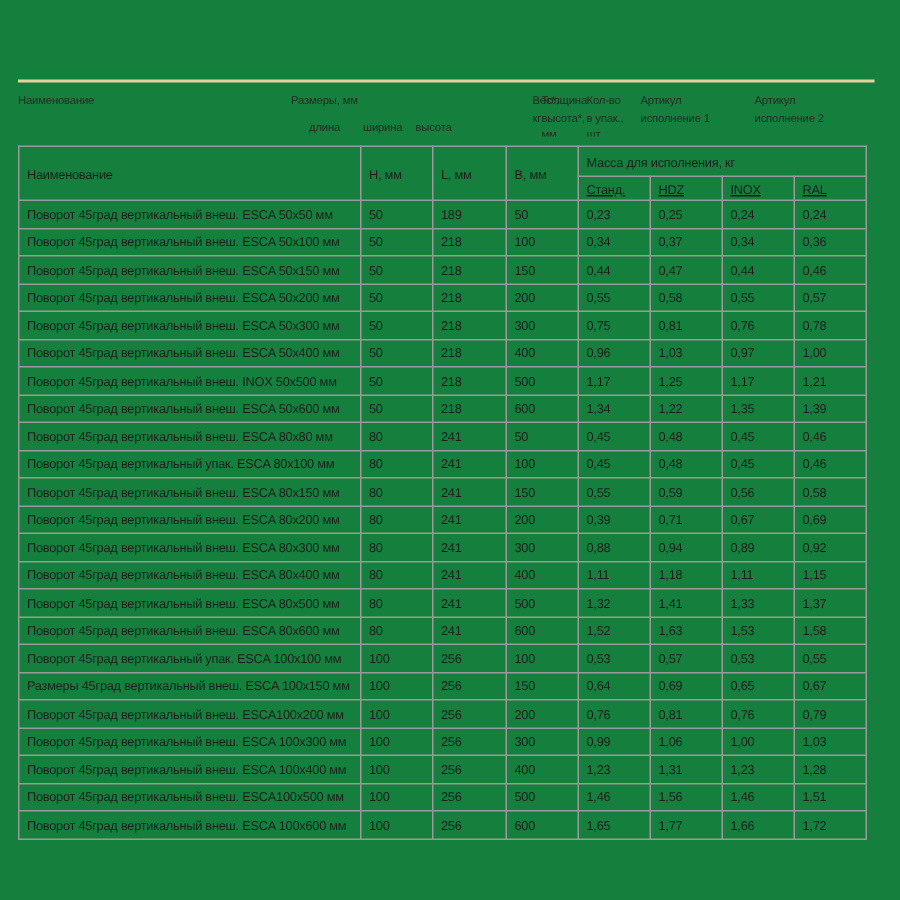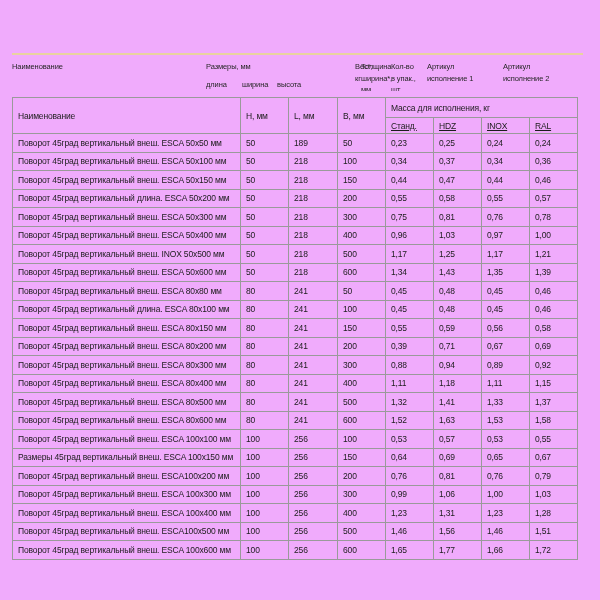--- a/index.html
+++ b/index.html
@@ -1,38 +1,38 @@
 <!DOCTYPE html>
 <html><head>
 <meta charset="utf-8">
 <style>
   html,body{margin:0;padding:0;background:#ffffff;}
   .page{
     position:relative;
     width:600px;height:600px;
-    background:#f0abfc;
+    background:#15803d;
     font-family:"Liberation Sans", sans-serif;
     color:#1c1c1c;
     overflow:hidden;
   }
   
   .accent-rule{
     position:absolute;left:12px;top:53px;width:571px;height:2px;
     background:#e9d2a0;
   }
   
   .top-header{
     position:absolute;left:0;top:58px;width:600px;height:33px;
     overflow:hidden;
     font-size:7.5px;line-height:11.5px;color:#262626;
     letter-spacing:-0.1px;
   }
   .top-header .lbl{position:absolute;top:3px;white-space:nowrap;}
   .lbl-name{left:12px;}
-  .lbl-sizes{left:206px;}
+  .lbl-sizes{left:194px;}
   .lbl-length{left:206px;top:21px !important;}
   .lbl-width{left:242px;top:21px !important;}
   .lbl-height{left:277px;top:21px !important;}
   .lbl-thickness{left:317px;margin-left:44px;}
   .lbl-weight{left:355px;}
   .lbl-qty{left:391px;}
   .lbl-art1{left:427px;}
   .lbl-art2{left:503px;}
   .lbl div{white-space:nowrap;}
   
@@ -58,21 +58,21 @@
   <div class="accent-rule"></div>
 
   <div class="top-header">
     <div class="lbl lbl-name">Наименование</div>
     <div class="lbl lbl-sizes">Размеры, мм</div>
     <div class="lbl lbl-length">длина</div>
     <div class="lbl lbl-width">ширина</div>
     <div class="lbl lbl-height">высота</div>
     <div class="lbl lbl-thickness">
       <div>Толщина</div>
-      <div>ширина*,</div>
+      <div>высота*,</div>
       <div>мм</div>
     </div>
     <div class="lbl lbl-weight">
       <div>Вес*,</div>
       <div>кг</div>
     </div>
     <div class="lbl lbl-qty">
       <div>Кол-во</div>
       <div>в упак.,</div>
       <div>шт</div>
@@ -141,21 +141,21 @@
       <td>50</td>
       <td>218</td>
       <td>150</td>
       <td>0,44</td>
       <td>0,47</td>
       <td>0,44</td>
       <td>0,46</td>
     </tr>
 
     <tr>
-      <td>Поворот 45град вертикальный длина. ESCA 50x200 мм</td>
+      <td>Поворот 45град вертикальный внеш. ESCA 50x200 мм</td>
       <td>50</td>
       <td>218</td>
       <td>200</td>
       <td>0,55</td>
       <td>0,58</td>
       <td>0,55</td>
       <td>0,57</td>
     </tr>
 
     <tr>
@@ -190,38 +190,38 @@
       <td>1,17</td>
       <td>1,21</td>
     </tr>
 
     <tr>
       <td>Поворот 45град вертикальный внеш. ESCA 50x600 мм</td>
       <td>50</td>
       <td>218</td>
       <td>600</td>
       <td>1,34</td>
-      <td>1,43</td>
+      <td>1,22</td>
       <td>1,35</td>
       <td>1,39</td>
     </tr>
 
     <tr>
       <td>Поворот 45град вертикальный внеш. ESCA 80x80 мм</td>
       <td>80</td>
       <td>241</td>
       <td>50</td>
       <td>0,45</td>
       <td>0,48</td>
       <td>0,45</td>
       <td>0,46</td>
     </tr>
 
     <tr>
-      <td>Поворот 45град вертикальный длина. ESCA 80x100 мм</td>
+      <td>Поворот 45град вертикальный упак. ESCA 80x100 мм</td>
       <td>80</td>
       <td>241</td>
       <td>100</td>
       <td>0,45</td>
       <td>0,48</td>
       <td>0,45</td>
       <td>0,46</td>
     </tr>
 
     <tr>
@@ -284,21 +284,21 @@
       <td>80</td>
       <td>241</td>
       <td>600</td>
       <td>1,52</td>
       <td>1,63</td>
       <td>1,53</td>
       <td>1,58</td>
     </tr>
 
     <tr>
-      <td>Поворот 45град вертикальный внеш. ESCA 100x100 мм</td>
+      <td>Поворот 45град вертикальный упак. ESCA 100x100 мм</td>
       <td>100</td>
       <td>256</td>
       <td>100</td>
       <td>0,53</td>
       <td>0,57</td>
       <td>0,53</td>
       <td>0,55</td>
     </tr>
 
     <tr>

